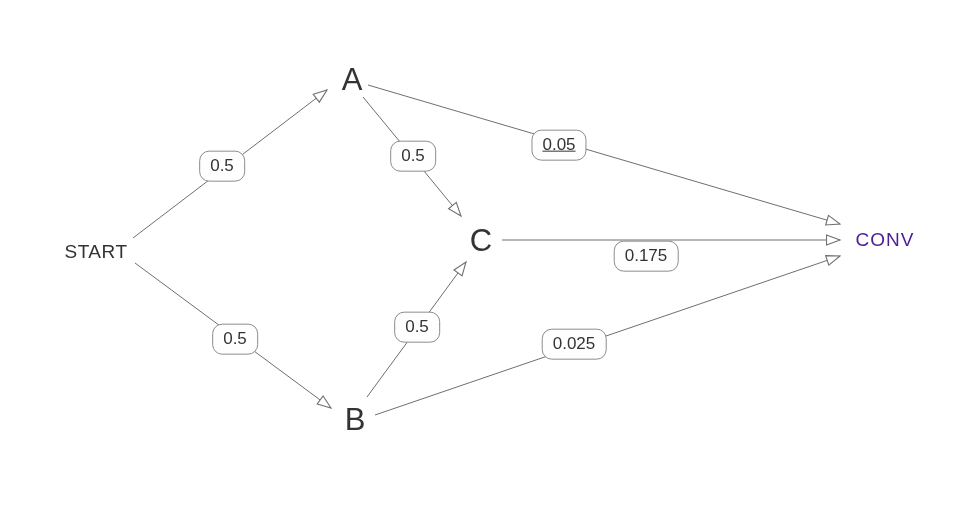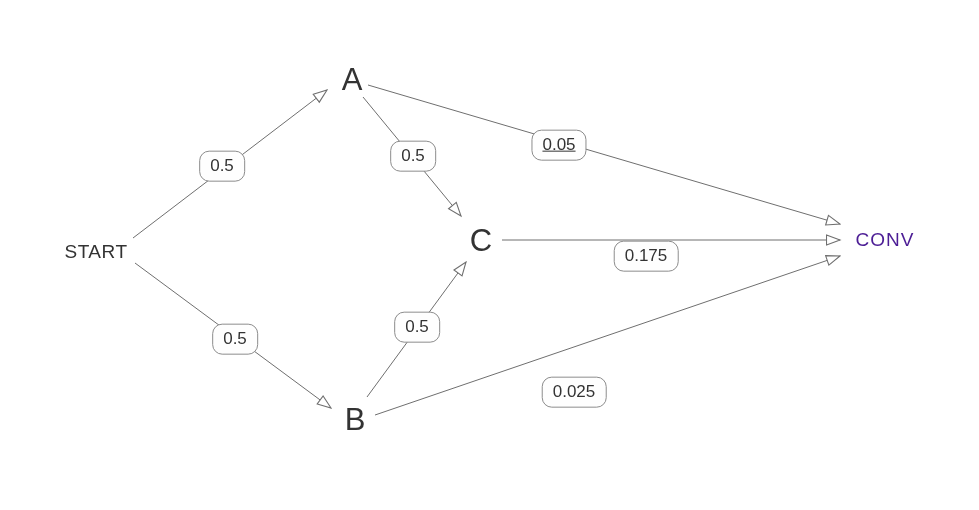--- a/index.html
+++ b/index.html
@@ -93,15 +93,15 @@
   <div class="edge-label" style="left:235px; top:339px;">0.5</div>
 
   <div class="edge-label" style="left:413px; top:156px;">0.5</div>
 
   <div class="edge-label" style="left:417px; top:327px;">0.5</div>
 
   <div class="edge-label" style="left:559px; top:145px;text-decoration:underline;">0.05</div>
 
   <div class="edge-label" style="left:646px; top:256px;">0.175</div>
 
-  <div class="edge-label" style="left:574px; top:344px;margin-top:48px;">0.025</div>
+  <div class="edge-label" style="left:574px; top:344px;">0.025</div>
 
 </div>
 
 </body></html>

